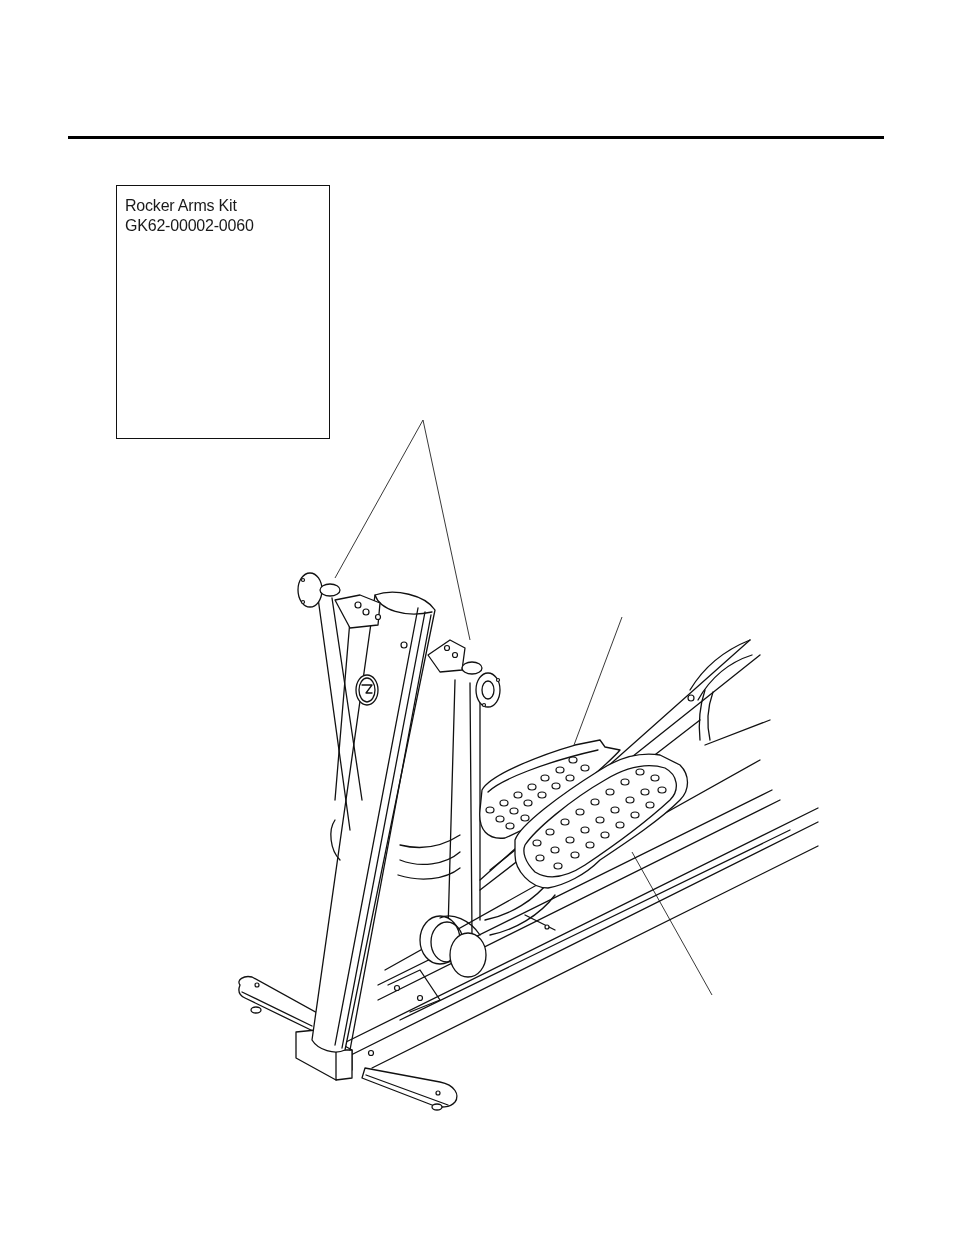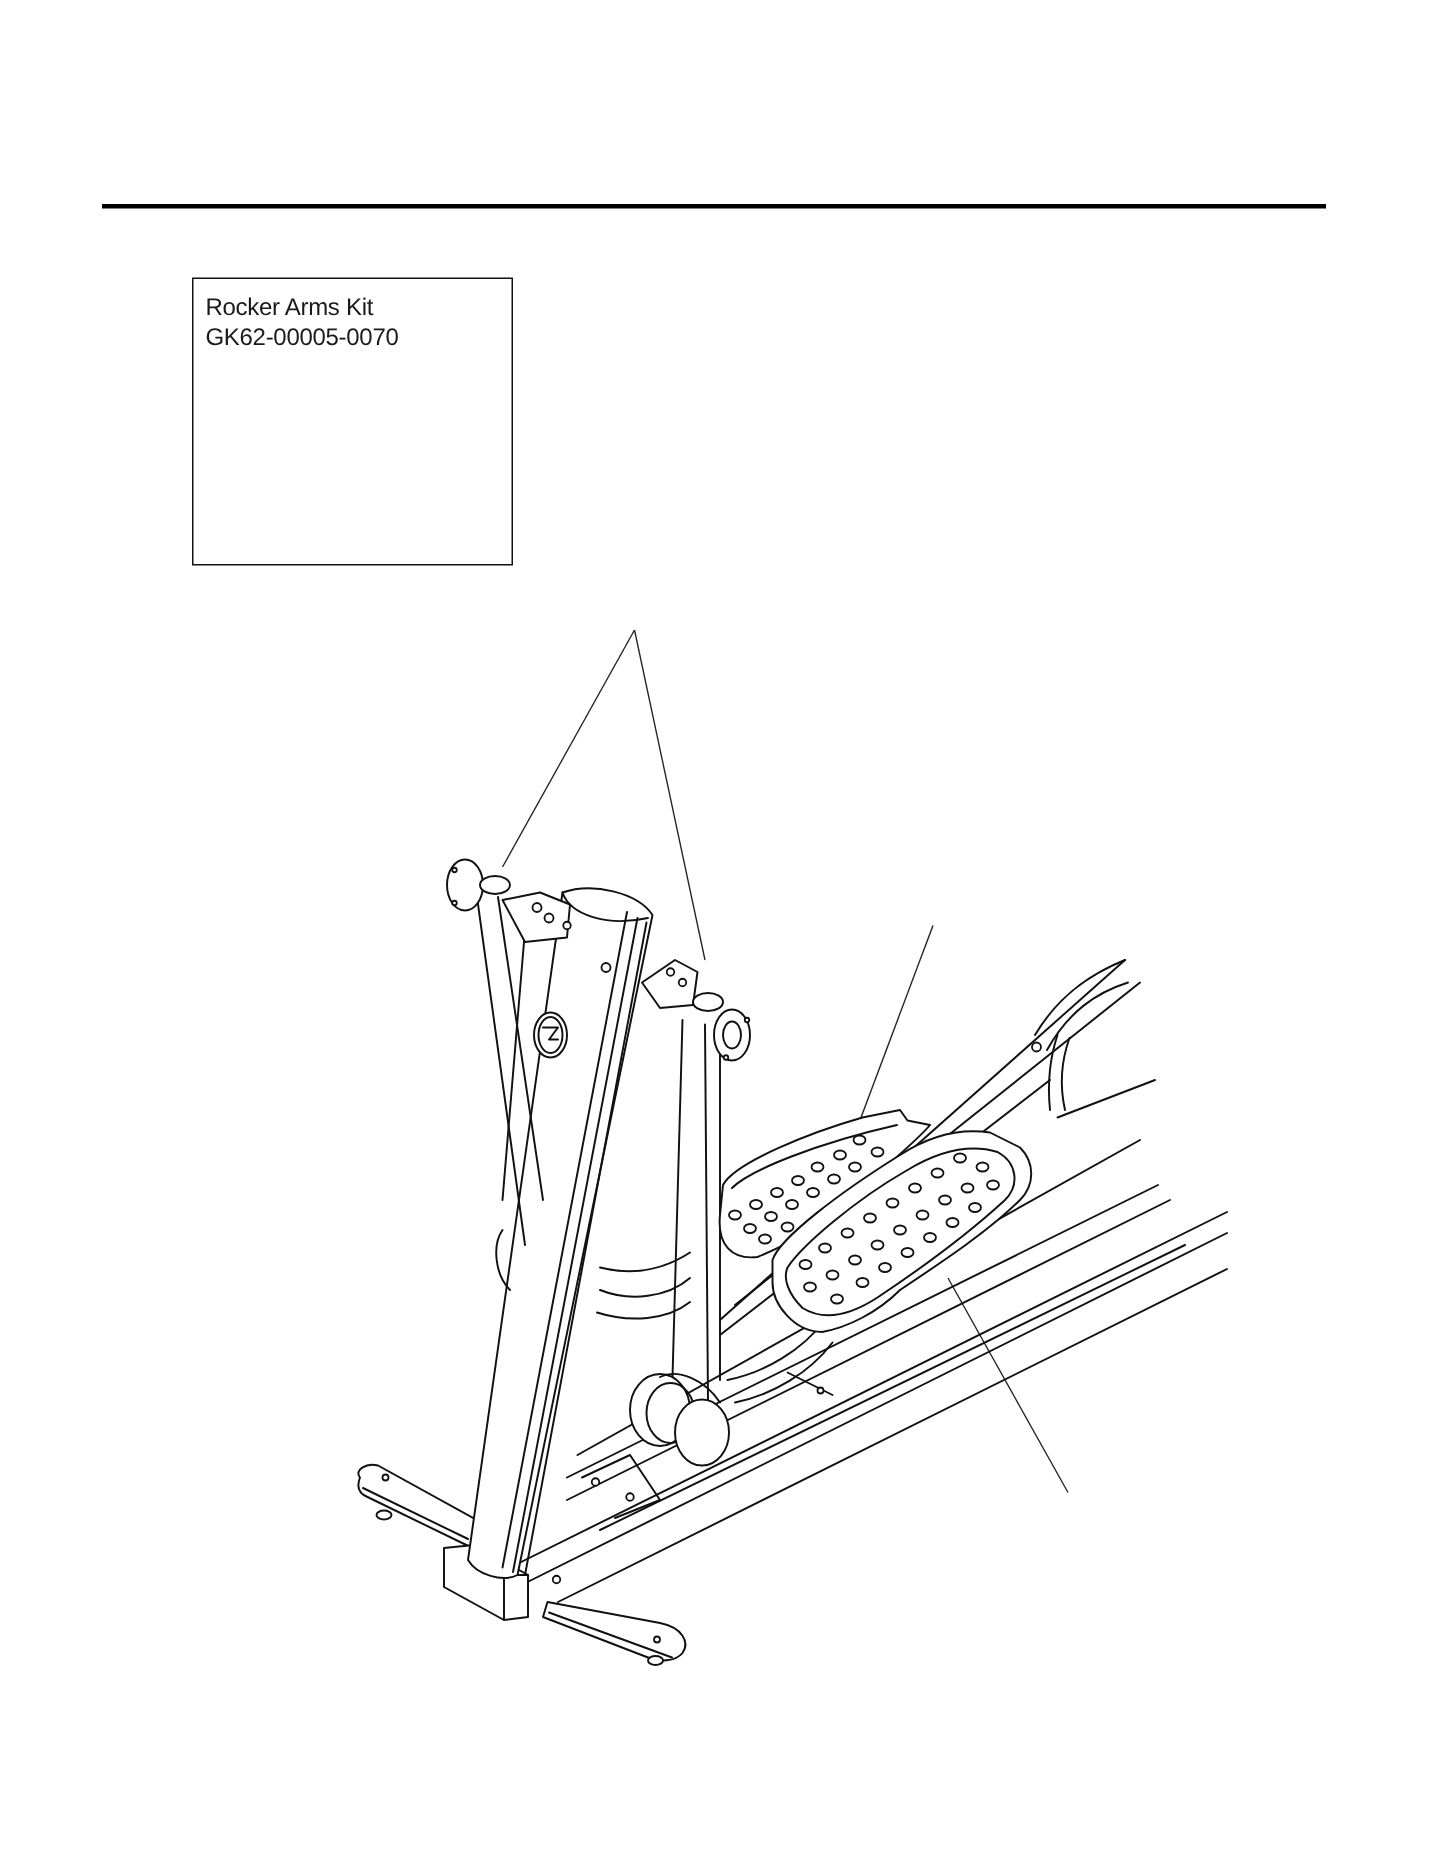--- a/index.html
+++ b/index.html
@@ -1,35 +1,35 @@
 <!DOCTYPE html>
 <html><head>
 <meta charset="utf-8">
 <style>
   html, body { margin: 0; padding: 0; background: #ffffff; }
   body { width: 954px; height: 1235px; position: relative; overflow: hidden;
          font-family: "Liberation Sans", sans-serif; color: #1a1a1a; }
   .top-rule { position: absolute; left: 68px; top: 136px; width: 816px; height: 3px; background: #000; }
-  .kit-box { position: absolute; left: 116px; top: 185px; width: 214px; height: 192px;
-             border: 1.3px solid #111; box-sizing: border-box; padding: 10px 8px; margin-left: 12px; }
+  .kit-box { position: absolute; left: 116px; top: 185px; width: 214px; height: 254px;
+             border: 1.3px solid #111; box-sizing: border-box; padding: 10px 8px; }
   .kit-line { font-size: 16px; line-height: 20px; letter-spacing: -0.2px; }
   .drawing { position: absolute; left: 0; top: 0; width: 954px; height: 1235px; }
   svg .ln { fill: none; stroke: #111; stroke-width: 1.3; stroke-linejoin: round; stroke-linecap: round; }
   svg .thin { fill: none; stroke: #222; stroke-width: 0.9; }
   svg .hole { fill: #fff; stroke: #111; stroke-width: 1.2; }
   svg .fill-w { fill: #fff; stroke: #111; stroke-width: 1.3; stroke-linejoin: round; }
 </style>
 </head>
 <body>
 
 <div class="top-rule"></div>
 
 <div class="kit-box">
   <div class="kit-line">Rocker Arms Kit</div>
-  <div class="kit-line">GK62-00005-0070</div>
+  <div class="kit-line">GK62-00002-0060</div>
 </div>
 
 <svg class="drawing" viewBox="0 0 954 1235" xmlns="http://www.w3.org/2000/svg">
 
   <g>
     <line class="thin" x1="423" y1="420" x2="335" y2="578"></line>
     <line class="thin" x1="423" y1="420" x2="470" y2="640"></line>
     <line class="thin" x1="622" y1="617" x2="574" y2="745"></line>
     <line class="thin" x1="712" y1="995" x2="632" y2="852"></line>
   </g>

